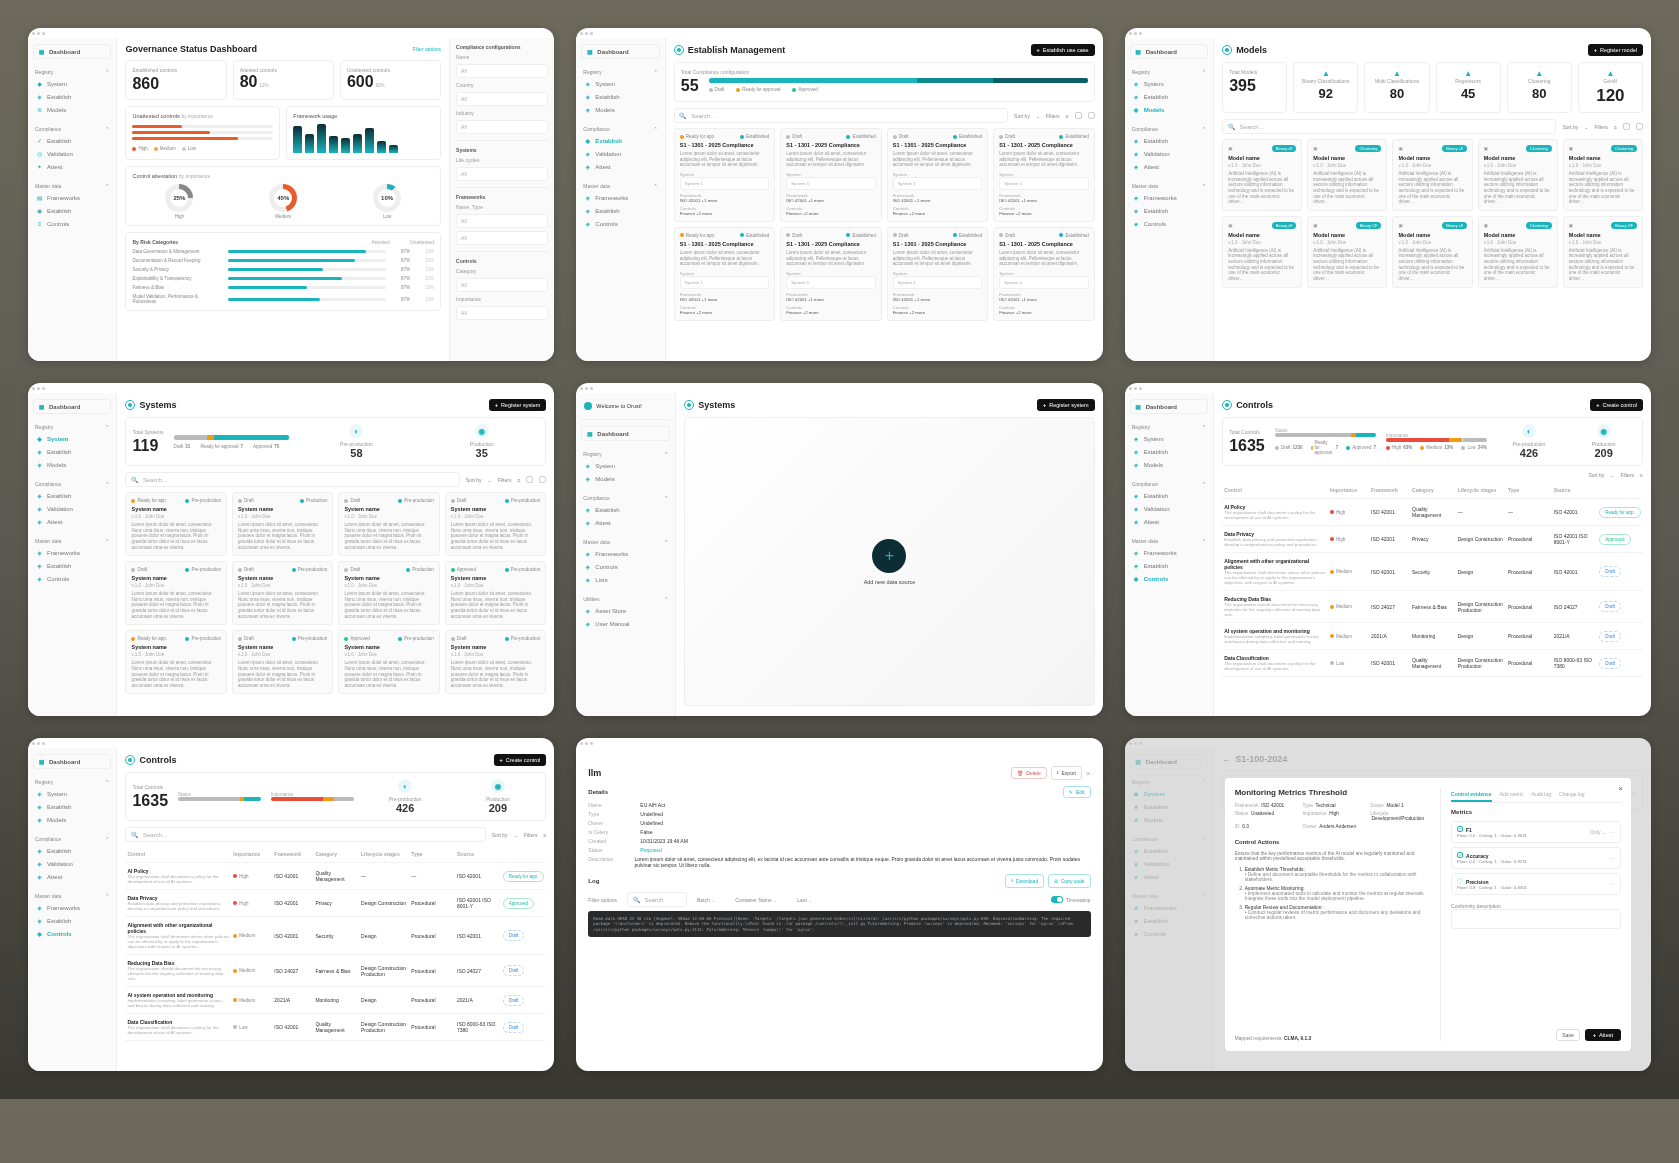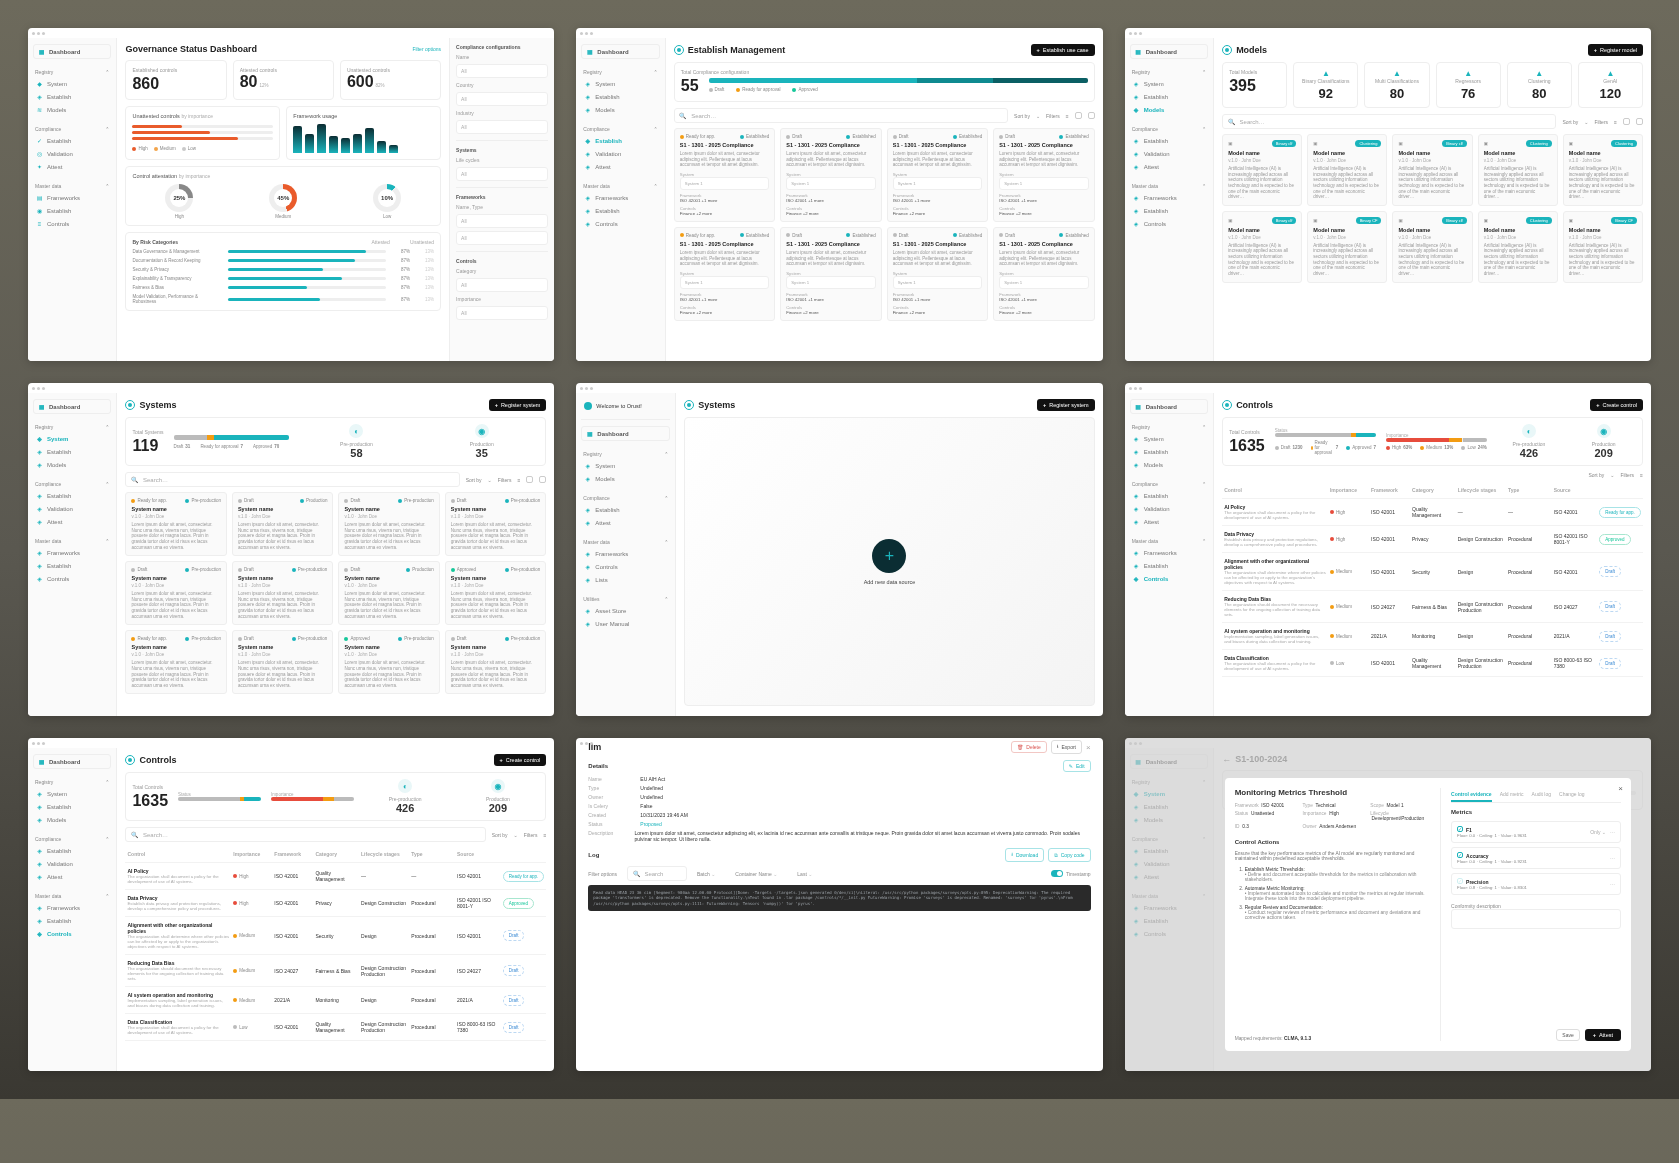--- a/index.html
+++ b/index.html
@@ -1,18 +1,18 @@
 <!DOCTYPE html>
 <html><head>
 <meta charset="utf-8">
 <style>
 * { box-sizing: border-box; margin: 0; padding: 0; }
 body { font-family: -apple-system, BlinkMacSystemFont, "Segoe UI", Arial, sans-serif; background: linear-gradient(180deg,#6d6a5c 0%,#5a5850 50%,#3a3832 100%); padding: 28px; color: #333; }
 .grid9 { display: grid; grid-template-columns: repeat(3, 1fr); grid-auto-rows: auto; gap: 22px; max-width: 1623px; margin: 0 auto; }
-.screen { background: #fff; border-radius: 4px; overflow: hidden; box-shadow: 0 2px 10px rgba(0,0,0,.2); position: relative; aspect-ratio: 1.58; font-size: 6px; }
+.screen { background: #fff; border-radius: 12px; overflow: hidden; box-shadow: 0 2px 10px rgba(0,0,0,.2); position: relative; aspect-ratio: 1.58; font-size: 6px; }
 .screen .dots { position:absolute; top:4px; left:4px; display:flex; gap:2px; }
 .screen .dots span { width:3px; height:3px; border-radius:50%; background:#ccc; }
 .shell { display:flex; height:100%; padding-top:10px; }
 .sidebar { width: 17%; background:#fafafa; border-right:1px solid #eee; padding:6px 5px; }
 .sb-top { display:flex; align-items:center; gap:4px; border:1px solid #eee; border-radius:3px; padding:3px 4px; font-weight:600; color:#555; }
 .sb-top .ico, .sb-item .ico { width:7px; height:7px; display:inline-flex; align-items:center; justify-content:center; color:#1ab4bc; }
 .sb-group { margin-top:8px; }
 .sb-head { display:flex; justify-content:space-between; font-size:5px; color:#888; padding:2px 2px; text-transform:none; }
 .sb-item { display:flex; align-items:center; gap:4px; padding:3px 3px; color:#777; border-radius:3px; }
 .sb-item.sel { color:#1ab4bc; font-weight:600; }
@@ -583,31 +583,31 @@
               <div class="stat-val" style="font-size:13px">92</div>
             </div>
             <div class="card" style="flex:1;text-align:center">
               <div style="color:#1ab4bc;font-size:8px">▲</div>
               <div class="stat-lbl">Multi Classifications</div>
               <div class="stat-val" style="font-size:13px">80</div>
             </div>
             <div class="card" style="flex:1;text-align:center">
               <div style="color:#1ab4bc;font-size:8px">▲</div>
               <div class="stat-lbl">Regressors</div>
-              <div class="stat-val" style="font-size:13px">76</div>
+              <div class="stat-val" style="font-size:13px">45</div>
             </div>
             <div class="card" style="flex:1;text-align:center">
               <div style="color:#1ab4bc;font-size:8px">▲</div>
               <div class="stat-lbl">Clustering</div>
               <div class="stat-val" style="font-size:13px">80</div>
             </div>
             <div class="card" style="flex:1;text-align:center">
               <div style="color:#1ab4bc;font-size:8px">▲</div>
               <div class="stat-lbl">GenAI</div>
-              <div class="stat-val" style="font-size:13px">120</div>
+              <div class="stat-val" style="font-size:17px">120</div>
             </div>
           </div>
       <div class="row" style="margin-top:6px;align-items:center">
         <div class="searchbar">
               <span>🔍</span>
               <span>Search…</span>
             </div>
         <div class="filters">
               <span>Sort by</span>
               <span>⌄</span>
@@ -1393,21 +1393,21 @@
     </div>
   </div>
 </div>
 
 <div class="screen">
   <div class="dots">
         <span></span>
         <span></span>
         <span></span>
       </div>
-  <div style="padding:2px 12px;height:100%;overflow:hidden">
+  <div style="padding:28px 12px;height:100%;overflow:hidden">
     <div class="titlebar">
       <h1>llm</h1>
       <div style="display:flex;gap:4px;align-items:center">
         <span class="btn-ghost" style="color:#d9534f;border-color:#f2c7c4">
               <span>🗑</span>
               <span>Delete</span>
             </span>
         <span class="btn-ghost">
               <span>⭳</span>
               <span>Export</span>

